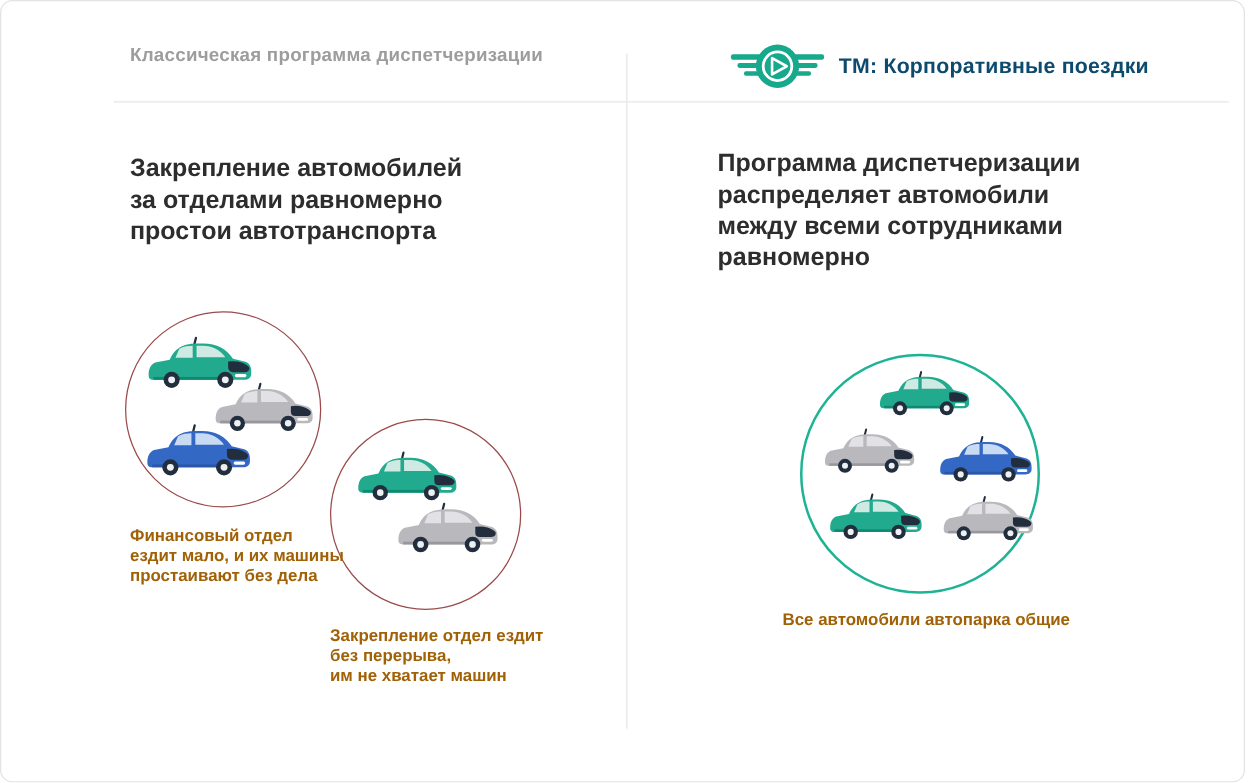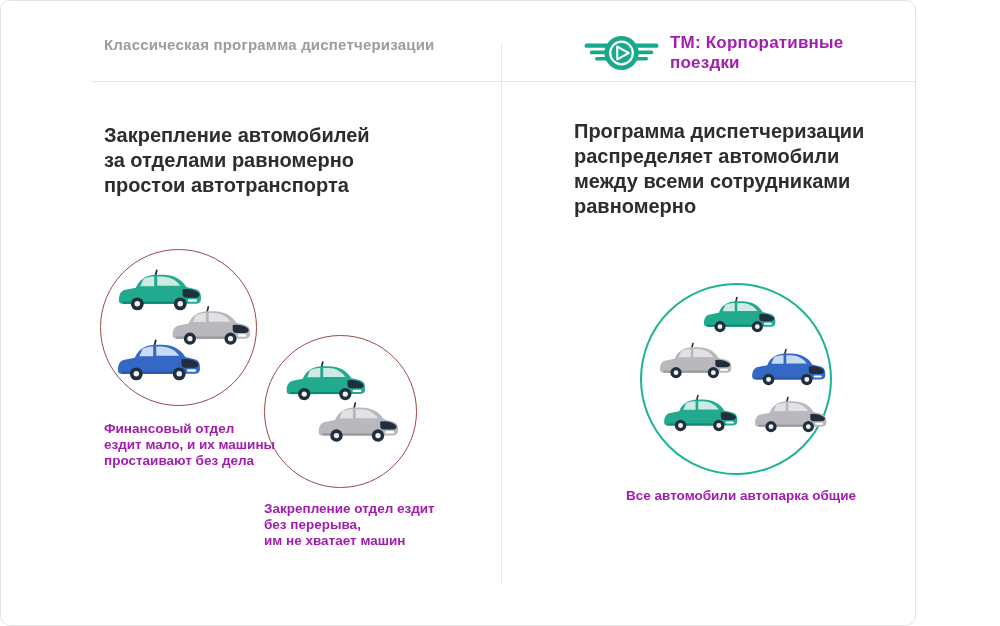--- a/index.html
+++ b/index.html
@@ -1,27 +1,27 @@
 <!DOCTYPE html>
 <html><head>
 <meta charset="utf-8">
 <style>
   html,body{margin:0;padding:0;background:#fff;}
   .page{
-    position:relative;width:916px;height:626px;box-sizing:border-box;
+    position:relative;width:996px;height:626px;box-sizing:border-box;
     background:#ffffff;border:1px solid #e3e3e3;border-radius:10px;overflow:hidden;
     font-family:"Liberation Sans",sans-serif;
   }
   .header-label{
     position:absolute;left:103px;top:35px;
     font-size:15px;font-weight:bold;color:#9d9d9d;letter-spacing:.2px;
   }
   .brand{position:absolute;left:582px;top:26px;display:flex;align-items:center;gap:10px;}
   .brand-logo{width:78px;height:52px;display:block;}
-  .brand-label{font-size:17px;font-weight:bold;color:#a21caf;letter-spacing:.2px;}
+  .brand-label{font-size:17px;font-weight:bold;color:#0c4a6e;letter-spacing:.2px;}
   .h-divider{position:absolute;left:90px;top:80px;width:892px;height:1px;background:#e6e6e6;}
   .v-divider{position:absolute;left:500px;top:42px;width:1px;height:540px;background:#e6e6e6;}
   .heading{position:absolute;font-size:20px;font-weight:bold;color:#2d2d2d;line-height:25px;}
   .heading-left{left:103px;top:122px;}
   .heading-right{left:573px;top:118px;}
   .circle{position:absolute;border-radius:50%;box-sizing:border-box;}
   .circle-finance{left:99px;top:248px;width:157px;height:157px;border:1px solid #9a4a4a;}
   .circle-legal{left:263px;top:334px;width:153px;height:153px;border:1px solid #9a4a4a;}
   .circle-shared{left:639px;top:282px;width:192px;height:192px;border:2px solid #1db394;}
   .car{position:absolute;}
@@ -29,21 +29,21 @@
   .car-a1{left:111px;top:263px;width:92px;}
   .car-a2{left:165px;top:300px;width:87px;}
   .car-a3{left:110px;top:333px;width:92px;}
   .car-b1{left:279px;top:355px;width:88px;}
   .car-b2{left:311px;top:396px;width:89px;}
   .car-r1{left:697px;top:291px;width:80px;}
   .car-r2{left:653px;top:337px;width:80px;}
   .car-r3{left:745px;top:343px;width:82px;}
   .car-r4{left:657px;top:389px;width:82px;}
   .car-r5{left:748px;top:391px;width:80px;}
-  .caption{position:absolute;font-size:13.5px;font-weight:bold;color:#a21caf;line-height:16px;}
+  .caption{position:absolute;font-size:13.5px;font-weight:bold;color:#a16207;line-height:16px;}
   .caption-finance{left:103px;top:420px;}
   .caption-legal{left:263px;top:500px;}
   .caption-shared{left:615px;top:487px;width:240px;text-align:right;}
 </style>
 </head>
 <body>
 
 <div class="page">
 
   <div class="header-label">Классическая программа диспетчеризации</div>

